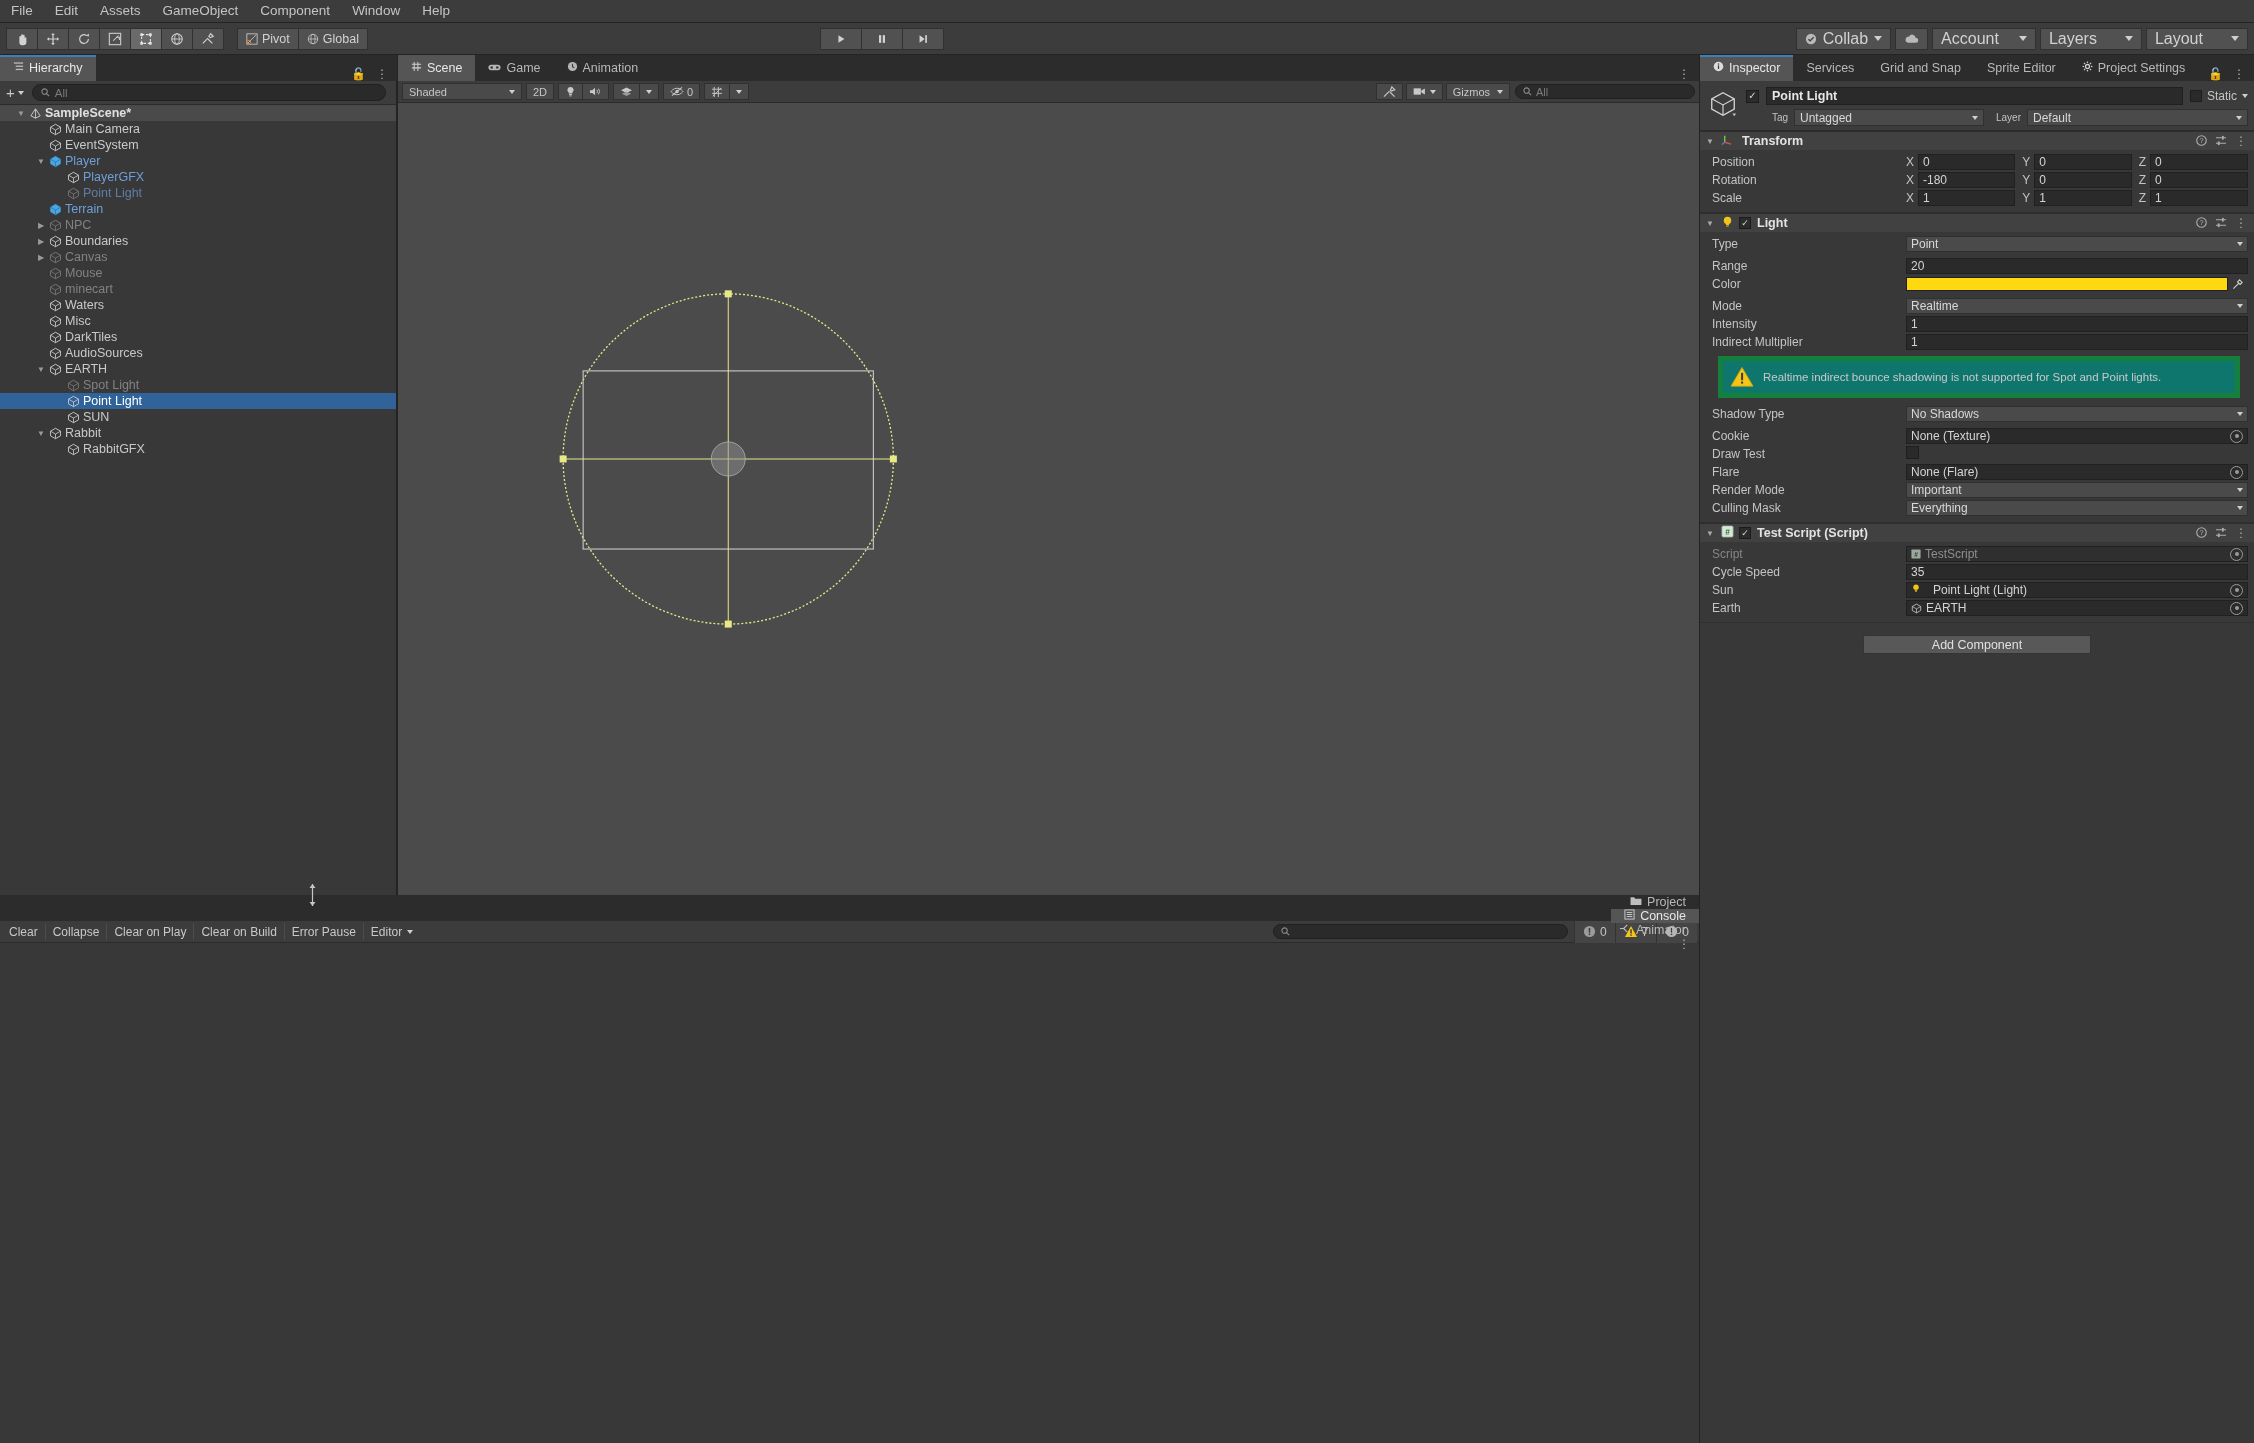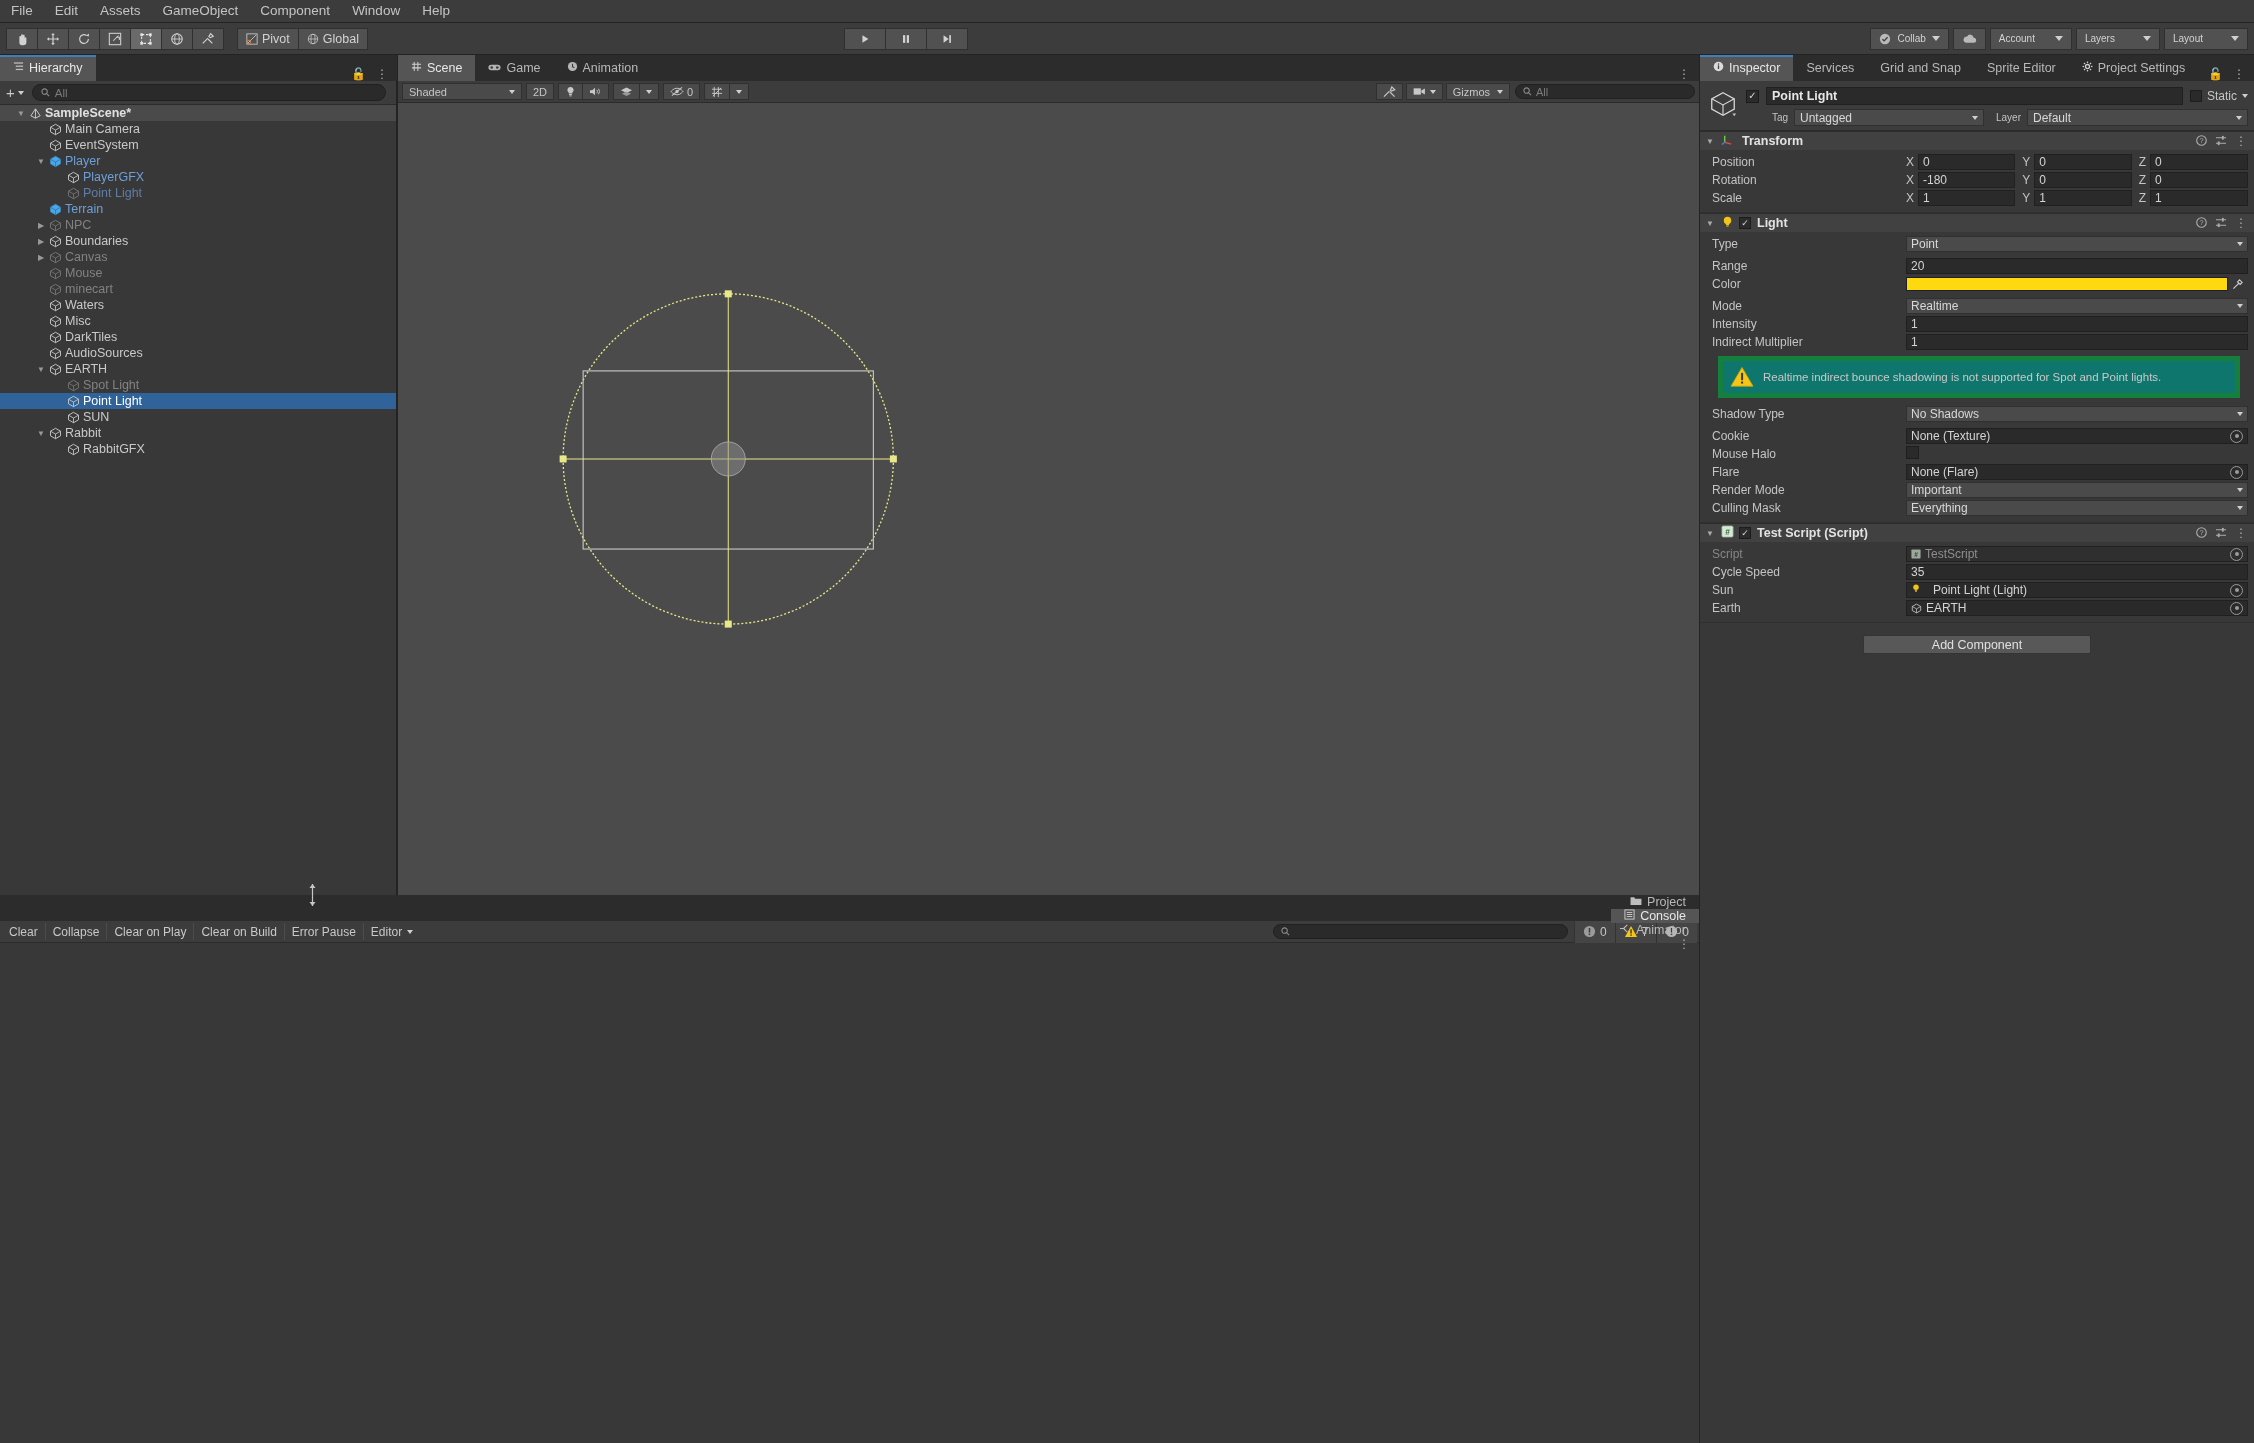--- a/index.html
+++ b/index.html
@@ -47,21 +47,21 @@
   .tbtn.active { background: #6a6a6a; }
   .tgroup { display: flex; align-items: center; margin-right: 14px; }
   .tgroup.gap { margin-right: 26px; }
   .tbtn.wide { padding: 0 8px; min-width: auto; gap: 4px; }
   .tbtn .lbl { font-size: 12.5px; color:#d2d2d2; }
   .play-group { display:flex; margin: 0 auto; }
   .play-group .tbtn { min-width: 42px; }
   .right-group { display:flex; align-items:center; margin-left:auto; gap: 4px; }
   .rbtn {
     height: 22px; background: #515151; border: 1px solid #303030; color:#d2d2d2;
-    font-size: 10px; display:flex; align-items:center; padding: 0 8px; gap: 6px;
+    font-size: 16px; display:flex; align-items:center; padding: 0 8px; gap: 6px;
   }
   .caret { width:0;height:0;border-left:4px solid transparent;border-right:4px solid transparent;border-top:5px solid #cfcfcf; }
   .caret.sm { border-left-width:3px;border-right-width:3px;border-top-width:4px; }
 
   
   .body { flex: 1; display: flex; min-height: 0; background:#1e1e1e; }
   .col-left { width: 397px; display:flex; flex-direction:column; min-width:0; }
   .col-center { flex: 1; display:flex; flex-direction:column; min-width:0; }
   .col-right { width: 554px; display:flex; flex-direction:column; min-width:0; background:#383838; }
 
@@ -1110,21 +1110,21 @@
               </div>
             </div>
             <div class="prow" style="margin-top:4px">
               <span class="pname">Cookie</span>
               <div class="field obj">
                 <span>None (Texture)</span>
                 <span class="circle-sel"></span>
               </div>
             </div>
             <div class="prow">
-              <span class="pname">Mouse Halo</span>
+              <span class="pname">Draw Test</span>
               <div style="flex:1"><span class="chkbox-small" style="display:inline-block;width:13px;height:13px"></span></div>
             </div>
             <div class="prow">
               <span class="pname">Flare</span>
               <div class="field obj">
                 <span>None (Flare)</span>
                 <span class="circle-sel"></span>
               </div>
             </div>
             <div class="prow">

